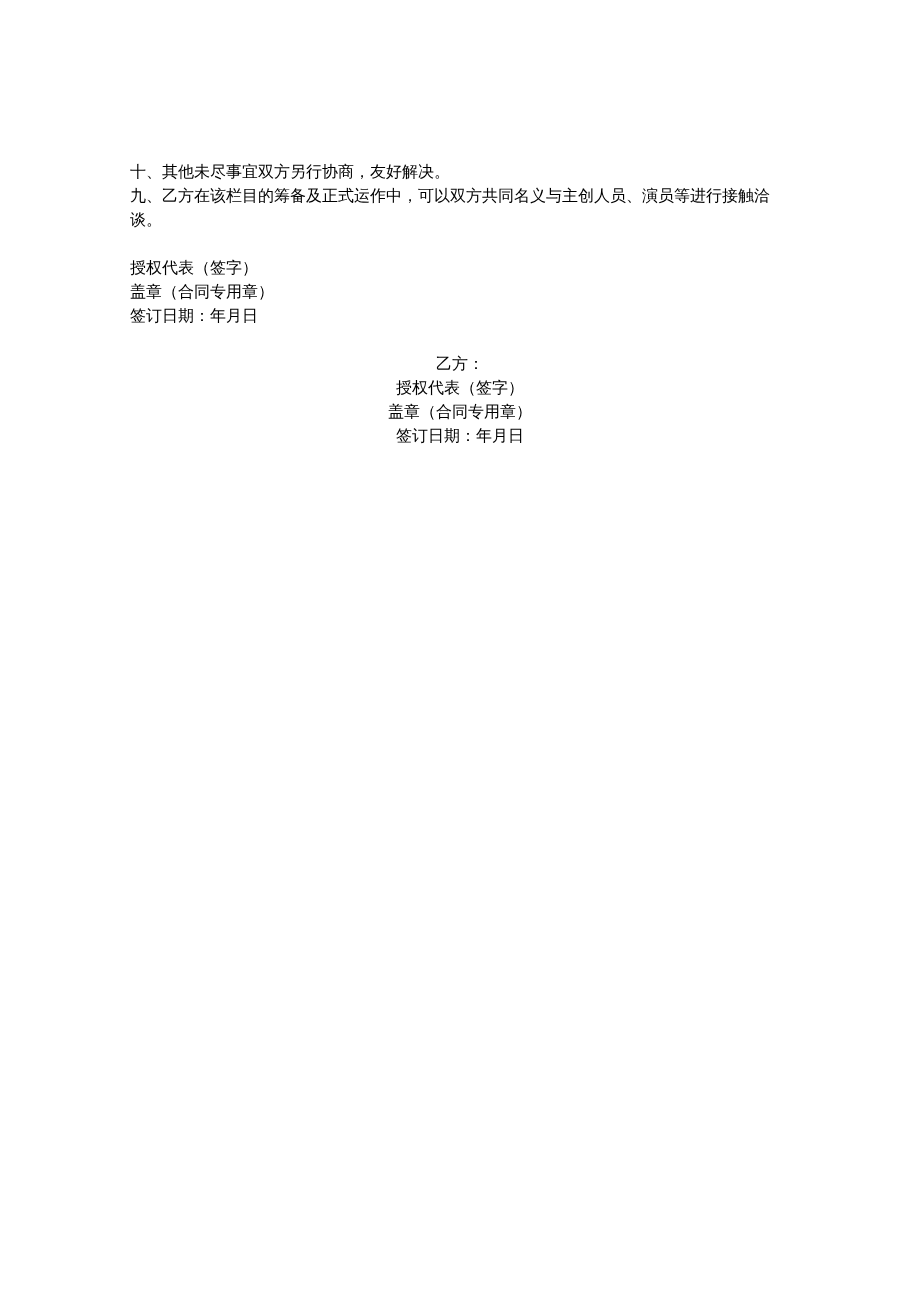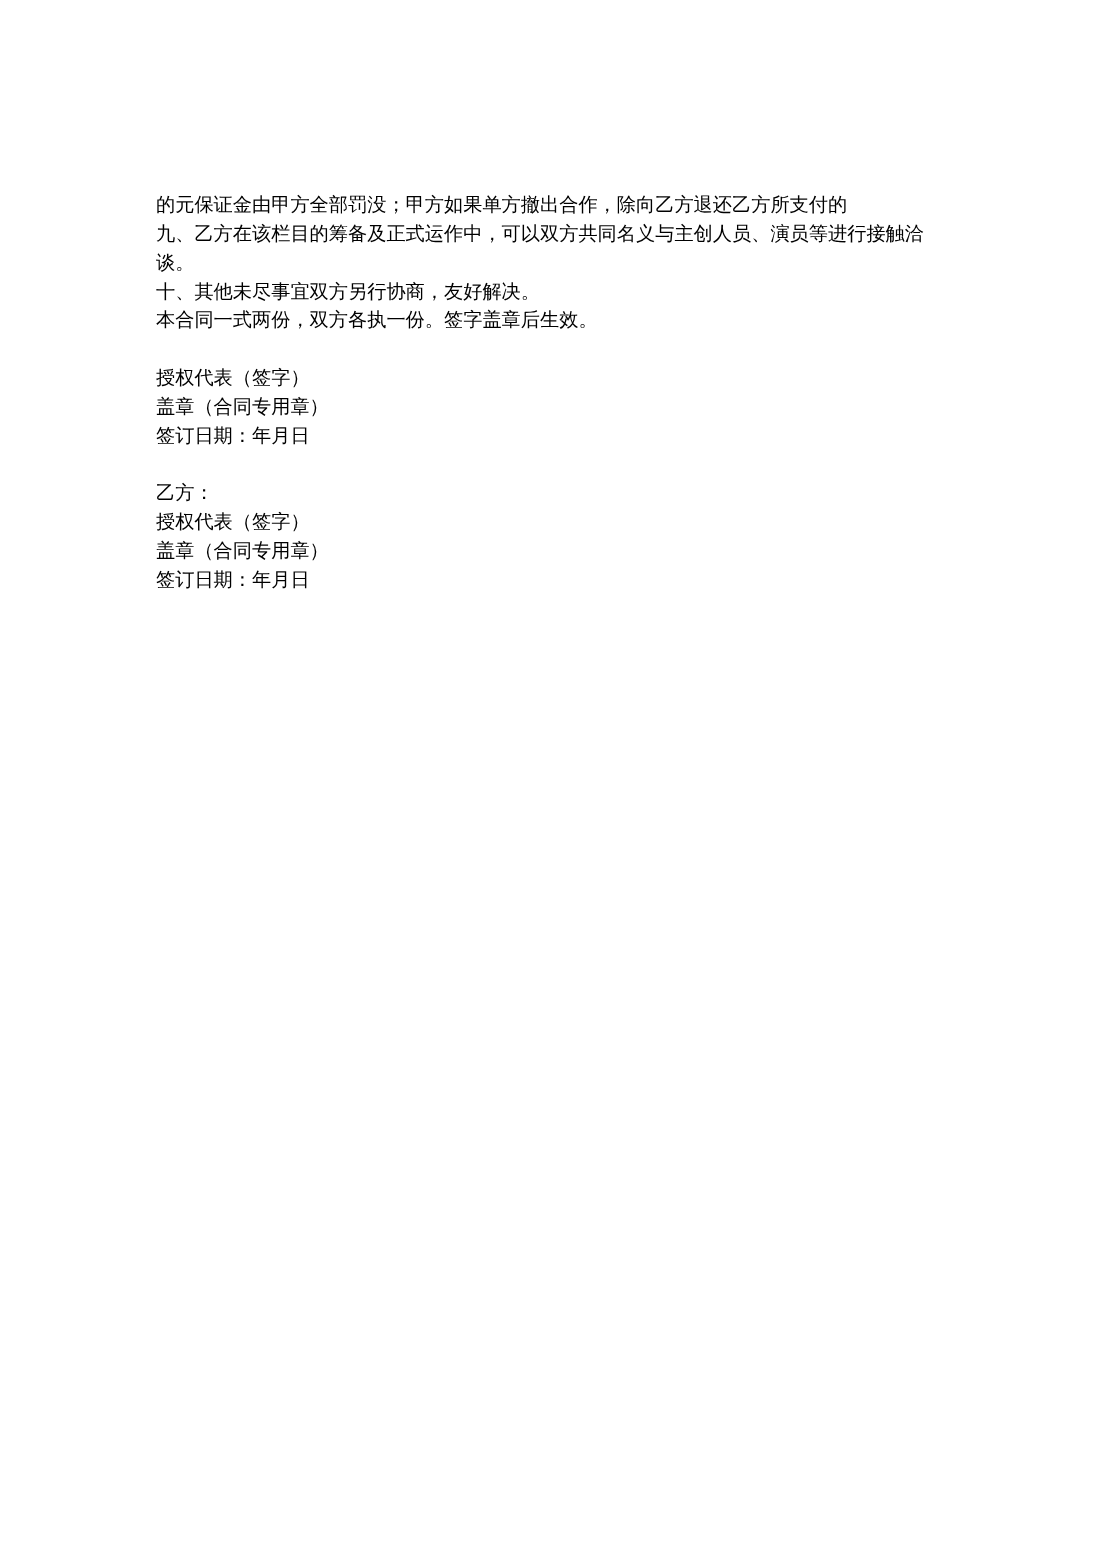--- a/index.html
+++ b/index.html
@@ -15,33 +15,32 @@
       font-size: 16px;
       line-height: 1.5;
       color: #000000;
       padding: 160px 130px 0 130px;
     }
     .block {
       margin-bottom: 24px;
     }
     .block:last-child {
       margin-bottom: 0;
+      text-align: center;
     }
     .line {
       display: block;
     }
   </style>
 </head>
 <body>
 
 <div class="block">
-  <span class="line">的元保证金由甲方全部罚没；甲方如果单方撤出合作，除向乙方退还乙方所支付的</span>
+  <span class="line">十、其他未尽事宜双方另行协商，友好解决。</span>
   <span class="line">九、乙方在该栏目的筹备及正式运作中，可以双方共同名义与主创人员、演员等进行接触洽谈。</span>
-  <span class="line">十、其他未尽事宜双方另行协商，友好解决。</span>
-  <span class="line">本合同一式两份，双方各执一份。签字盖章后生效。</span>
 </div>
 
 <div class="block">
   <span class="line">授权代表（签字）</span>
   <span class="line">盖章（合同专用章）</span>
   <span class="line">签订日期：年月日</span>
 </div>
 
 <div class="block">
   <span class="line">乙方：</span>

